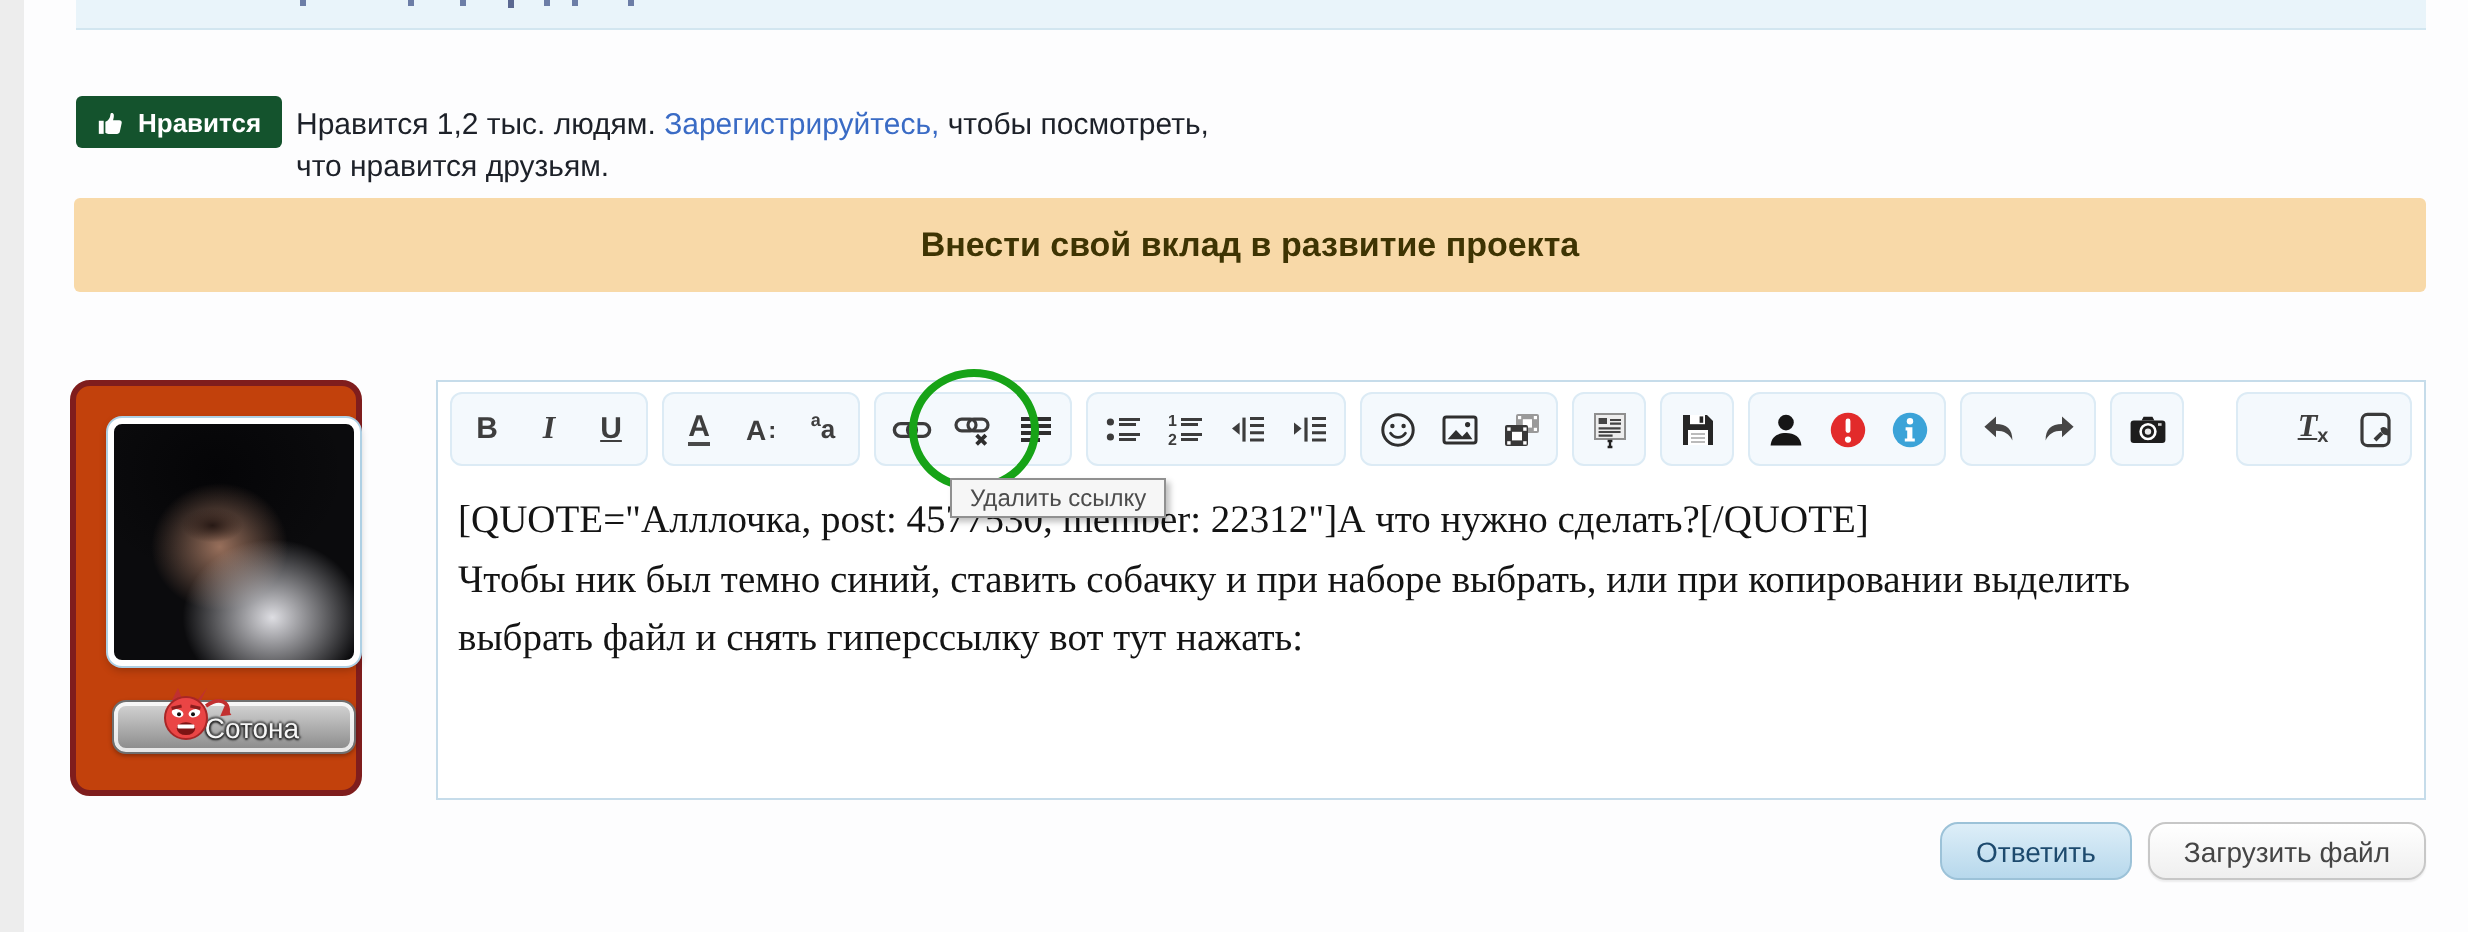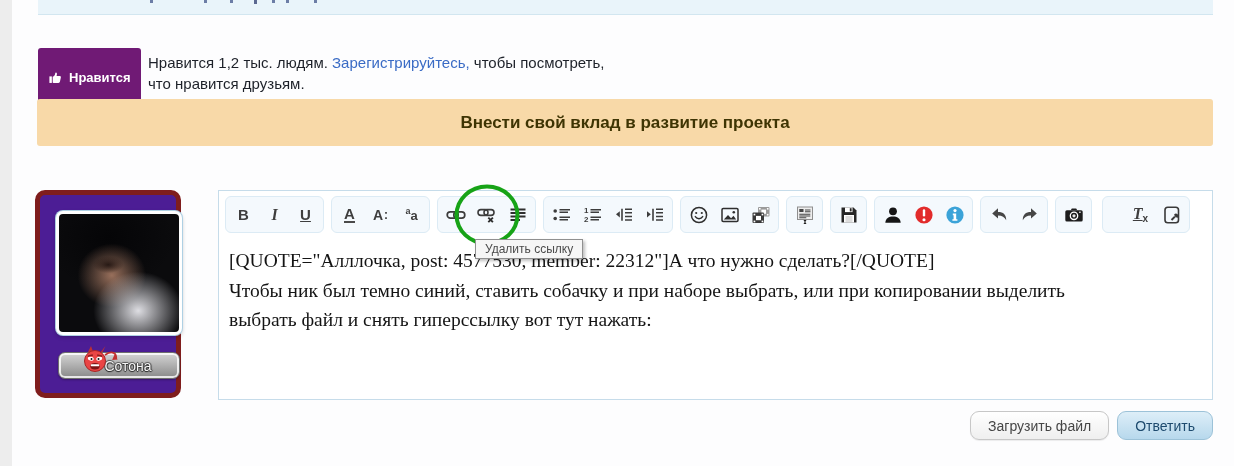--- a/index.html
+++ b/index.html
@@ -8,47 +8,47 @@
     background:#fdfdfe;
     font-family:"Liberation Sans",sans-serif;
   }
   
   .gutter{position:absolute;left:0;top:0;width:12px;height:466px;background:#ededed;}
   
   .topbar{position:absolute;left:38px;top:0;width:1175px;height:14px;background:#e9f4fa;border-bottom:1px solid #d2e6f0;}
   .frag{position:absolute;top:0;width:3px;height:3px;background:#41558a;opacity:.75;}
   
   .like-btn{position:absolute;left:38px;top:48px;height:26px;display:inline-flex;align-items:center;gap:6px;
-    padding:16px 10px;background:#701a75;border-radius:3px;color:#fff;font-weight:bold;font-size:13px;cursor:pointer;}
+    padding:0 10px;background:#14532d;border-radius:3px;color:#fff;font-weight:bold;font-size:13px;cursor:pointer;}
   .like-text{position:absolute;left:148px;top:52px;width:462px;font-size:15px;line-height:21px;color:#1d2129;}
   .like-text a{color:#3a6bc5;text-decoration:none;cursor:pointer;}
   
   .banner{position:absolute;left:37px;top:99px;width:1176px;height:47px;background:#f8d9a8;border-radius:3px;
     display:flex;align-items:center;justify-content:center;}
   .banner a{font-size:17px;font-weight:bold;color:#3e3403;cursor:pointer;}
   
-  .author{position:absolute;left:35px;top:190px;width:146px;height:208px;background:#4c1d95;border:5px solid #7f1d1d;border-radius:10px;box-sizing:border-box;}
+  .author{position:absolute;left:35px;top:190px;width:146px;height:208px;background:#c2410c;border:3px solid #7f1d1d;border-radius:10px;box-sizing:border-box;}
   .avatar{position:absolute;left:16px;top:16px;width:120px;height:118px;border:3px solid #fff;border-radius:7px;
     box-shadow:0 0 0 1px #aed0e4,0 2px 4px rgba(0,0,0,.25);cursor:pointer;
     background:
       radial-gradient(52% 46% at 66% 82%, rgba(233,233,238,.95), rgba(233,233,238,0) 72%),
       radial-gradient(16% 9% at 41% 43%, rgba(35,22,18,.95), rgba(35,22,18,0) 80%),
       radial-gradient(38% 36% at 44% 52%, rgba(164,120,98,.92), rgba(164,120,98,0) 75%),
       radial-gradient(60% 50% at 42% 20%, #050507, rgba(5,5,7,0) 90%),
       #0b0b0d;}
   .badge{position:absolute;left:18px;top:157px;width:122px;height:27px;border:1px solid #6f6f6f;border-radius:7px;
     background:linear-gradient(#d6d6d6,#888);box-shadow:inset 0 0 0 2px rgba(255,255,255,.8),0 1px 2px rgba(0,0,0,.3);
     display:flex;align-items:center;justify-content:center;box-sizing:border-box;cursor:pointer;}
   .badge span{margin-left:18px;font-size:14px;color:#f6f6f6;text-shadow:0 1px 1px #222,0 -1px 1px #555,1px 0 1px #3a3a3a,-1px 0 1px #3a3a3a;}
   .devil{position:absolute;left:2px;top:-9px;}
   
   .editor{position:absolute;left:218px;top:190px;width:995px;height:210px;border:1px solid #c6dcea;background:#fff;box-sizing:border-box;}
   .toolbar{display:flex;align-items:center;padding:5px 6px 4px 6px;}
   .grp{display:flex;padding:2px;background:#f4f9fd;border:1px solid #dcebf5;border-radius:6px;margin-right:7px;flex:none;}
-  .grp-last{margin-left:auto;margin-right:16px;padding-left:22px;}
+  .grp-last{margin-left:auto;margin-right:0;padding-left:22px;}
   .tb{width:31px;height:31px;display:flex;align-items:center;justify-content:center;border-radius:4px;cursor:pointer;color:#3e3e3e;position:relative;}
   .g-b{font-weight:bold;font-size:15px;}
   .g-i{font-family:"Liberation Serif",serif;font-style:italic;font-weight:bold;font-size:16px;}
   .g-u{font-weight:bold;font-size:15px;text-decoration:underline;}
   .g-A{font-weight:bold;font-size:15px;border-bottom:2px solid #4a4a4a;line-height:1.05;}
   .g-sz{font-weight:bold;font-size:14px;}
   .g-dots{font-weight:bold;font-size:12px;margin-left:1px;}
   .g-ff-s{font-weight:bold;font-size:9px;vertical-align:6px;}
   .g-ff-l{font-weight:bold;font-size:13px;}
   .g-rf-t{font-family:"Liberation Serif",serif;font-style:italic;font-weight:bold;font-size:16px;text-decoration:underline;}
@@ -361,15 +361,15 @@
   </div>
 
   <div class="content">
     <div class="ed-line"><span>[QUOTE="</span><span class="sp">Алллочка</span><span>, post: 4577530, member: 22312"]А что нужно сделать?[/QUOTE]</span></div>
     <div class="ed-line">Чтобы ник был темно синий, ставить собачку и при наборе выбрать, или при копировании выделить</div>
     <div class="ed-line"><span>выбрать </span><span class="sp">файл</span><span> и снять гиперссылку вот тут нажать:</span></div>
   </div>
 </div>
 
 <div class="action-bar">
+  <div class="act act-primary">Ответить</div>
   <div class="act act-secondary">Загрузить файл</div>
-  <div class="act act-primary">Ответить</div>
 </div>
 
 </body></html>

